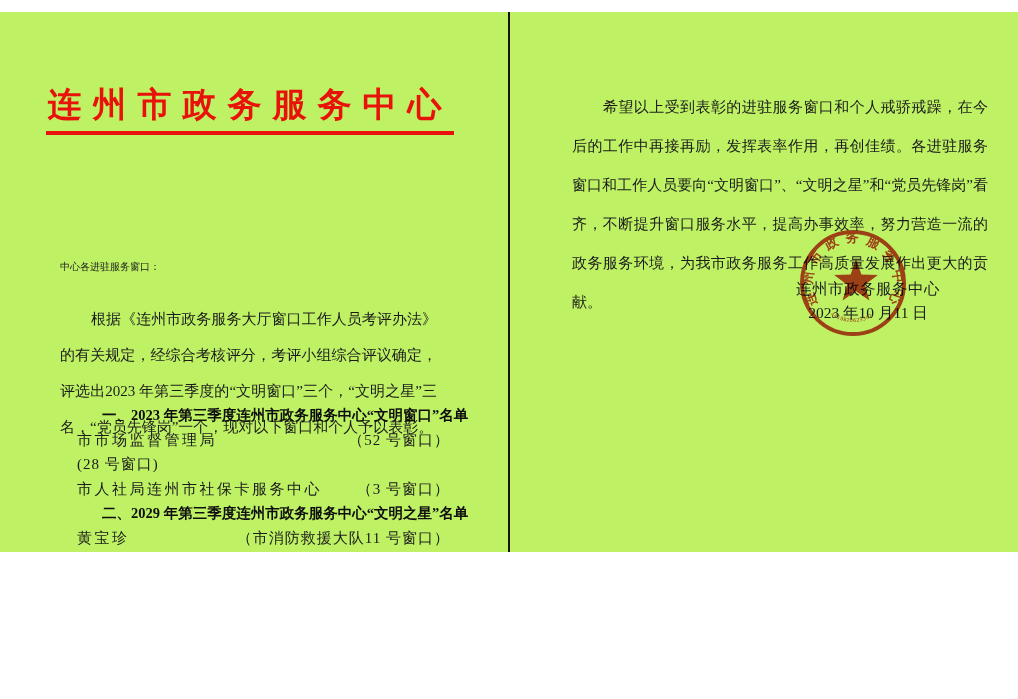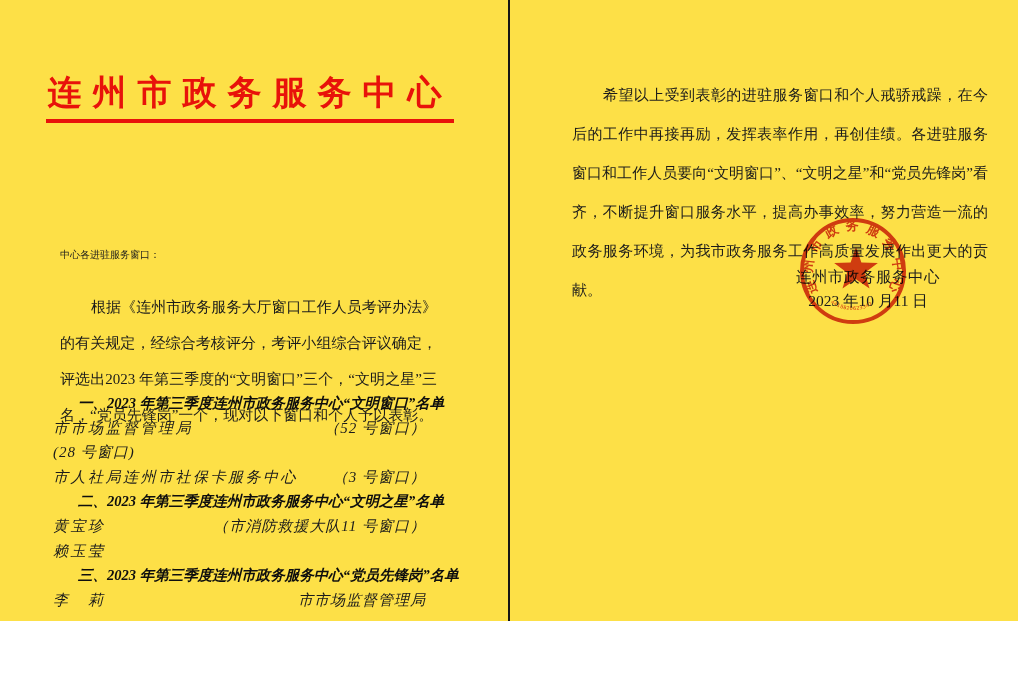--- a/index.html
+++ b/index.html
@@ -1,37 +1,37 @@
 <!DOCTYPE html>
 <html><head>
 <meta charset="utf-8">
 <style>
   * { margin:0; padding:0; box-sizing:border-box; }
   html,body { background:#ffffff; }
   .canvas {
-    position:relative; width:1018px; height:621px; background:#fde047;
-    font-family:"Liberation Serif","DejaVu Serif",serif; color:#1b1b1b; overflow:hidden;
+    position:relative; width:1018px; height:540px; background:#bef264;
+    font-family:"Liberation Serif","DejaVu Serif",serif; color:#1b1b1b; overflow:hidden;margin-top:12px;
   }
   .page { position:absolute; inset:0; }
   .divider { position:absolute; left:508px; top:0; width:2px; height:699px; background:#151515; }
 
   
   .letterhead {
     position:absolute; left:40px; top:70px; width:420px; text-align:center;
     font-size:34px; font-weight:bold; color:#e8120a; letter-spacing:11px; white-space:nowrap;
   }
   .red-rule { position:absolute; left:46px; top:119px; width:408px; height:4px; background:#e8120a; }
   .doc-title {
     position:absolute; left:40px; top:183px; width:420px; text-align:center;
     font-size:19px; font-weight:bold; line-height:32px; color:#111;
   }
   .salutation { position:absolute; left:60px; top:248px; font-size:10px; }
   .para { font-size:15px; text-align:justify; }
   .para1 { position:absolute; left:60px; top:289px; width:377px; line-height:36px; text-indent:31px; }
-  .lists { position:absolute; left:53px; top:391px; width:373px;font-style:italic; }
+  .lists { position:absolute; left:77px; top:391px; width:373px; }
   .sec-heading {
     font-weight:bold; font-size:14.5px; height:24.6px; line-height:24.6px;
     padding-left:25px; white-space:nowrap; color:#0e0e0e;
   }
   .award-row {
     display:flex; justify-content:space-between; align-items:center;
     height:24.6px; line-height:24.6px; font-size:15px;
   }
   .award-row .name { letter-spacing:2.5px; white-space:nowrap; }
   .award-row .detail { letter-spacing:1px; white-space:nowrap; }
@@ -70,21 +70,21 @@
         <span class="detail">（52 号窗口）</span>
       </div>
       <div class="award-row">
         <span class="detail">(28 号窗口)</span>
       </div>
       <div class="award-row">
         <span class="name">市人社局连州市社保卡服务中心</span>
         <span class="detail">（3 号窗口）</span>
       </div>
 
-      <div class="sec-heading">二、2023 年第三季度连州市政务服务中心“文明之星”名单</div>
+      <div class="sec-heading">二、2029 年第三季度连州市政务服务中心“文明之星”名单</div>
       <div class="award-row">
         <span class="name">黄宝珍</span>
         <span class="detail">（市消防救援大队11 号窗口）</span>
       </div>
       <div class="award-row">
         <span class="name">赖玉莹</span>
       </div>
 
       <div class="sec-heading">三、2023 年第三季度连州市政务服务中心“党员先锋岗”名单</div>
       <div class="award-row">

